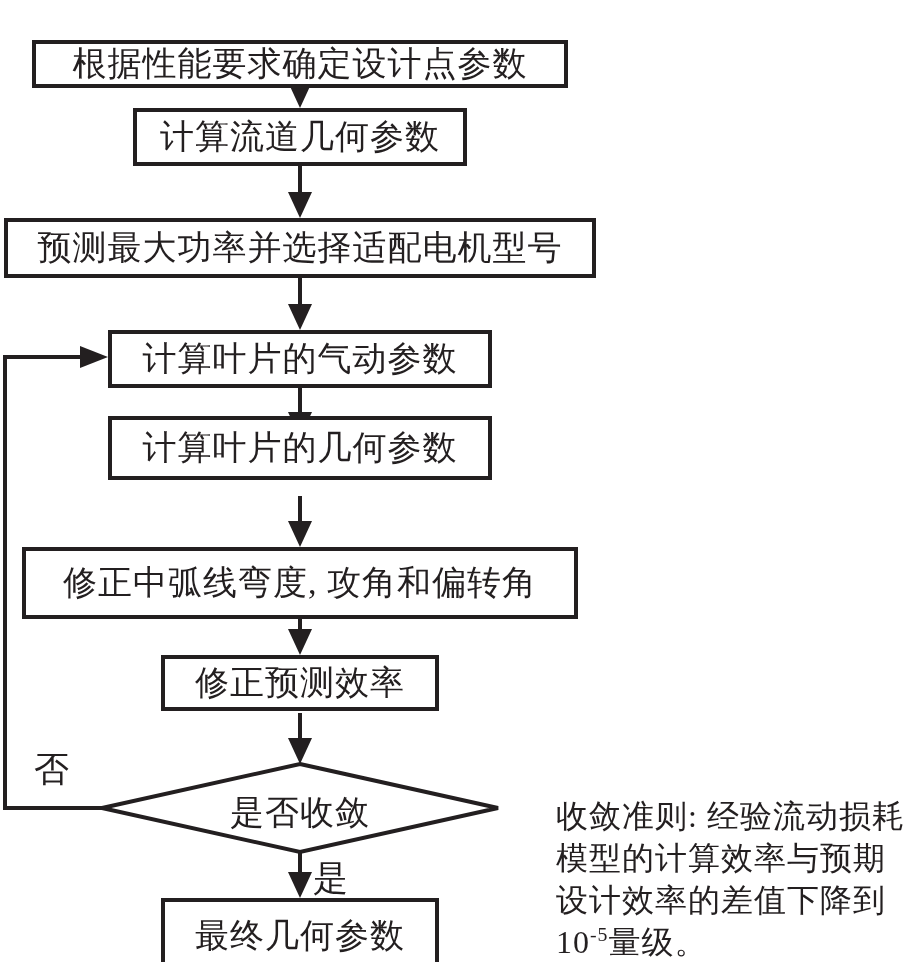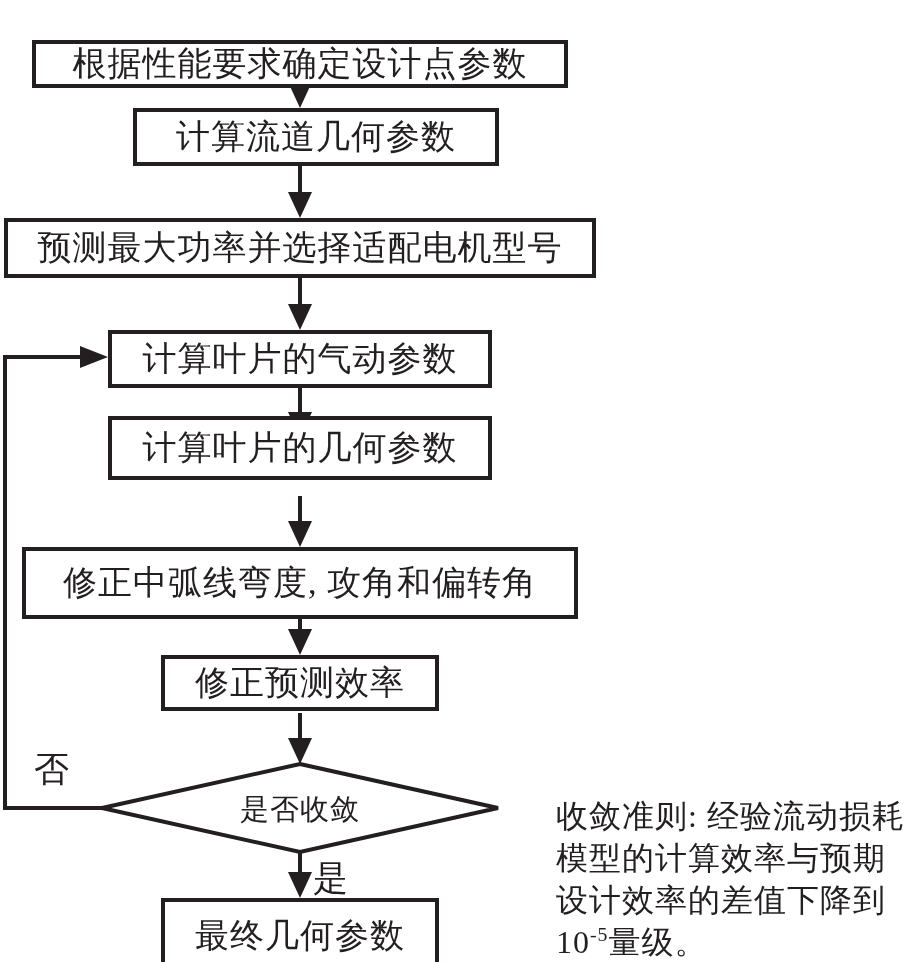--- a/index.html
+++ b/index.html
@@ -27,33 +27,33 @@
     border: 4px solid #231f20;
     background: #ffffff;
     display: flex;
     align-items: center;
     justify-content: center;
     font-size: 34px;
     letter-spacing: 1px;
     white-space: nowrap;
   }
   .n1 { left: 32px;  top: 2px;   width: 536px; height: 48px; margin-top: 38px; }
-  .n2 { left: 133px; top: 108px; width: 366px; height: 58px; text-align: center; }
+  .n2 { left: 133px; top: 108px; width: 334px; height: 58px; text-align: center; }
   .n3 { left: 4px;   top: 218px; width: 592px; height: 60px; }
   .n4 { left: 108px; top: 330px; width: 384px; height: 58px; }
   .n5 { left: 108px; top: 416px; width: 384px; height: 64px; }
   .n6 { left: 22px;  top: 547px; width: 556px; height: 72px; }
   .n7 { left: 161px; top: 655px; width: 278px; height: 56px; }
   .n8 { left: 161px; top: 898px; width: 278px; height: 76px; }
   .decision-label {
     position: absolute;
     left: 100px; top: 790px;
     width: 400px;
     text-align: center;
-    font-size: 29px;
+    font-size: 34px;
     letter-spacing: 1px;
   }
   .edge-label {
     position: absolute;
     font-size: 35px;
   }
   .edge-label.no  { left: 34px;  top: 746px; }
   .edge-label.yes { left: 313px; top: 855px; }
   .annotation {
     position: absolute;

